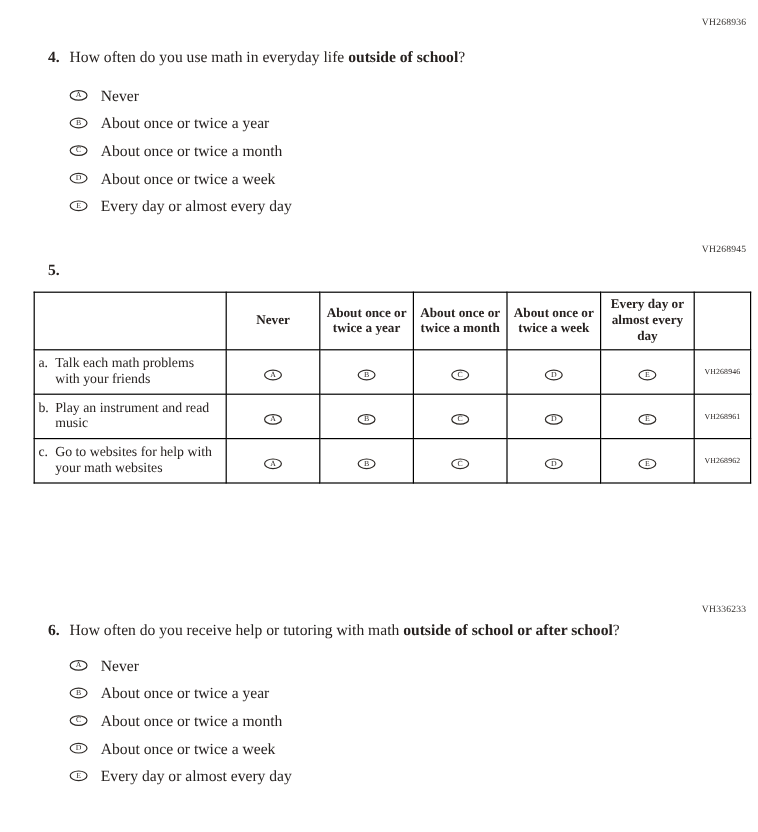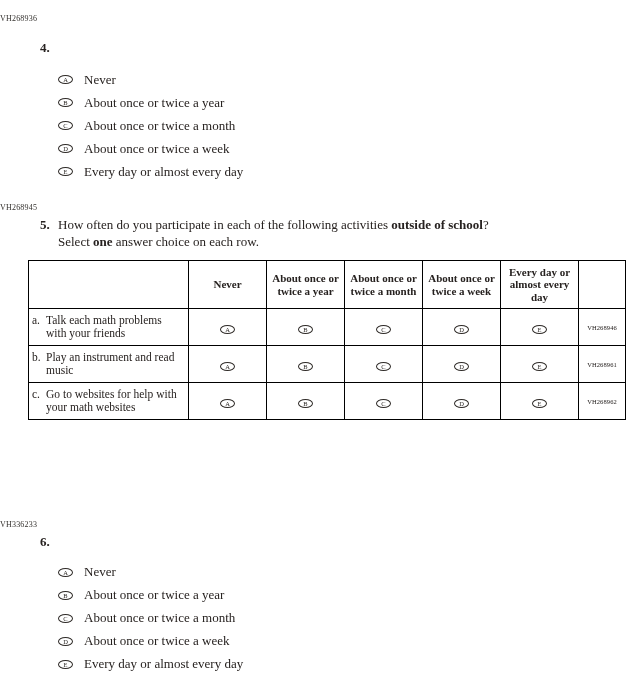--- a/index.html
+++ b/index.html
@@ -6,24 +6,25 @@
   html,body { background:#ffffff; }
   body {
     width:632px; height:693px;
     font-family:"Liberation Serif", serif;
     color:#272220;
     overflow:hidden;
     position:relative;
   }
   .code {
     font-size:8px;
-    text-align:left;
+    text-align:right;
     padding-right:10px;
     color:#33302d;
     letter-spacing:0.2px;
+    padding-left:22px;
   }
   .code-top   { padding-top:14px; }
   .code-mid   { margin-top:20px; }
   .code-bot   { margin-top:100px; }
 
   .q {
     display:flex;
     margin-left:40px;
     font-size:13px;
     line-height:1.32;
@@ -79,20 +80,21 @@
   td.bubble-cell .oval { margin:0 auto; display:inline-block; }
   td.code-cell { font-size:6.5px; text-align:center; letter-spacing:0.1px; padding:0 1px; }
 </style>
 </head>
 <body>
 
 <div class="code code-top">VH268936</div>
 
 <div class="q q-4">
   <span class="qnum">4.</span>
+  <span class="qtext"><span>How often do you use math in everyday life </span><b>outside of school</b><span>?</span></span>
 </div>
 
 <div class="opts">
   <div class="opt">
     <span class="oval">A</span>
     <span class="opt-label">Never</span>
   </div>
   <div class="opt">
     <span class="oval">B</span>
     <span class="opt-label">About once or twice a year</span>
@@ -108,21 +110,20 @@
   <div class="opt">
     <span class="oval">E</span>
     <span class="opt-label">Every day or almost every day</span>
   </div>
 </div>
 
 <div class="code code-mid">VH268945</div>
 
 <div class="q q-5">
   <span class="qnum">5.</span>
-  <span class="qtext qtext-5"><span>How often do you participate in each of the following activities </span><b>outside of school</b><span>? Select </span><b>one</b><span> answer choice on each row.</span></span>
 </div>
 
 <table class="grid">
   <colgroup>
     <col class="col-stem">
     <col class="col-ans">
       <col class="col-ans">
       <col class="col-ans">
       <col class="col-ans">
       <col class="col-ans">
@@ -180,20 +181,21 @@
     <td class="bubble-cell"><span class="oval">E</span></td>
     <td class="code-cell">VH268962</td>
   </tr>
 </tbody>
   </table>
 
 <div class="code code-bot">VH336233</div>
 
 <div class="q q-6">
   <span class="qnum">6.</span>
+  <span class="qtext qtext-6"><span>How often do you receive help or tutoring with math </span><b>outside of school or after school</b><span>?</span></span>
 </div>
 
 <div class="opts opts-6">
   <div class="opt">
     <span class="oval">A</span>
     <span class="opt-label">Never</span>
   </div>
   <div class="opt">
     <span class="oval">B</span>
     <span class="opt-label">About once or twice a year</span>

